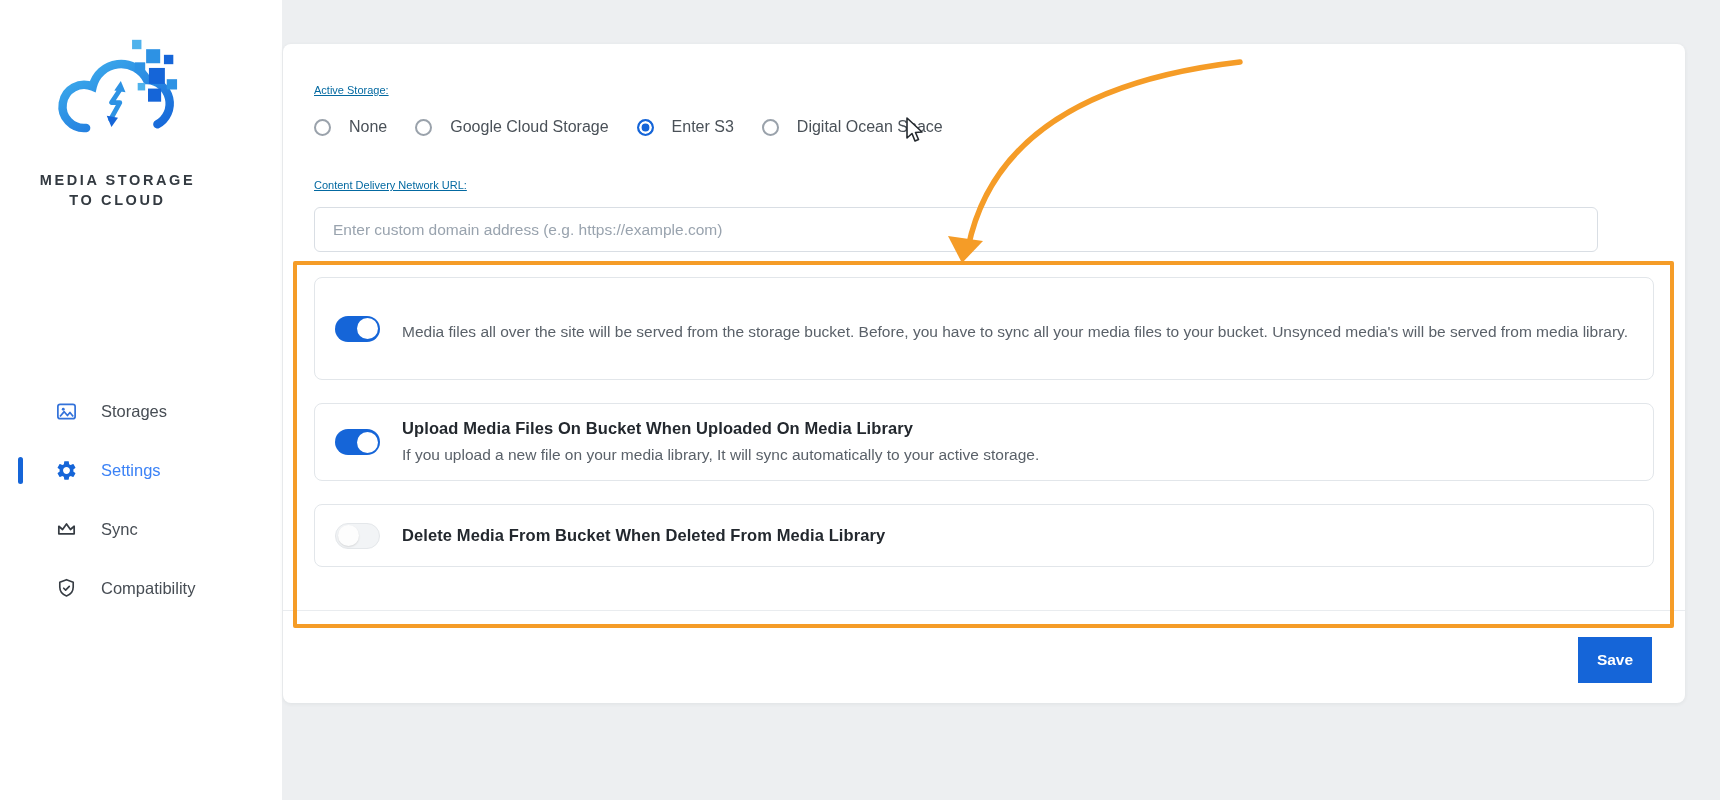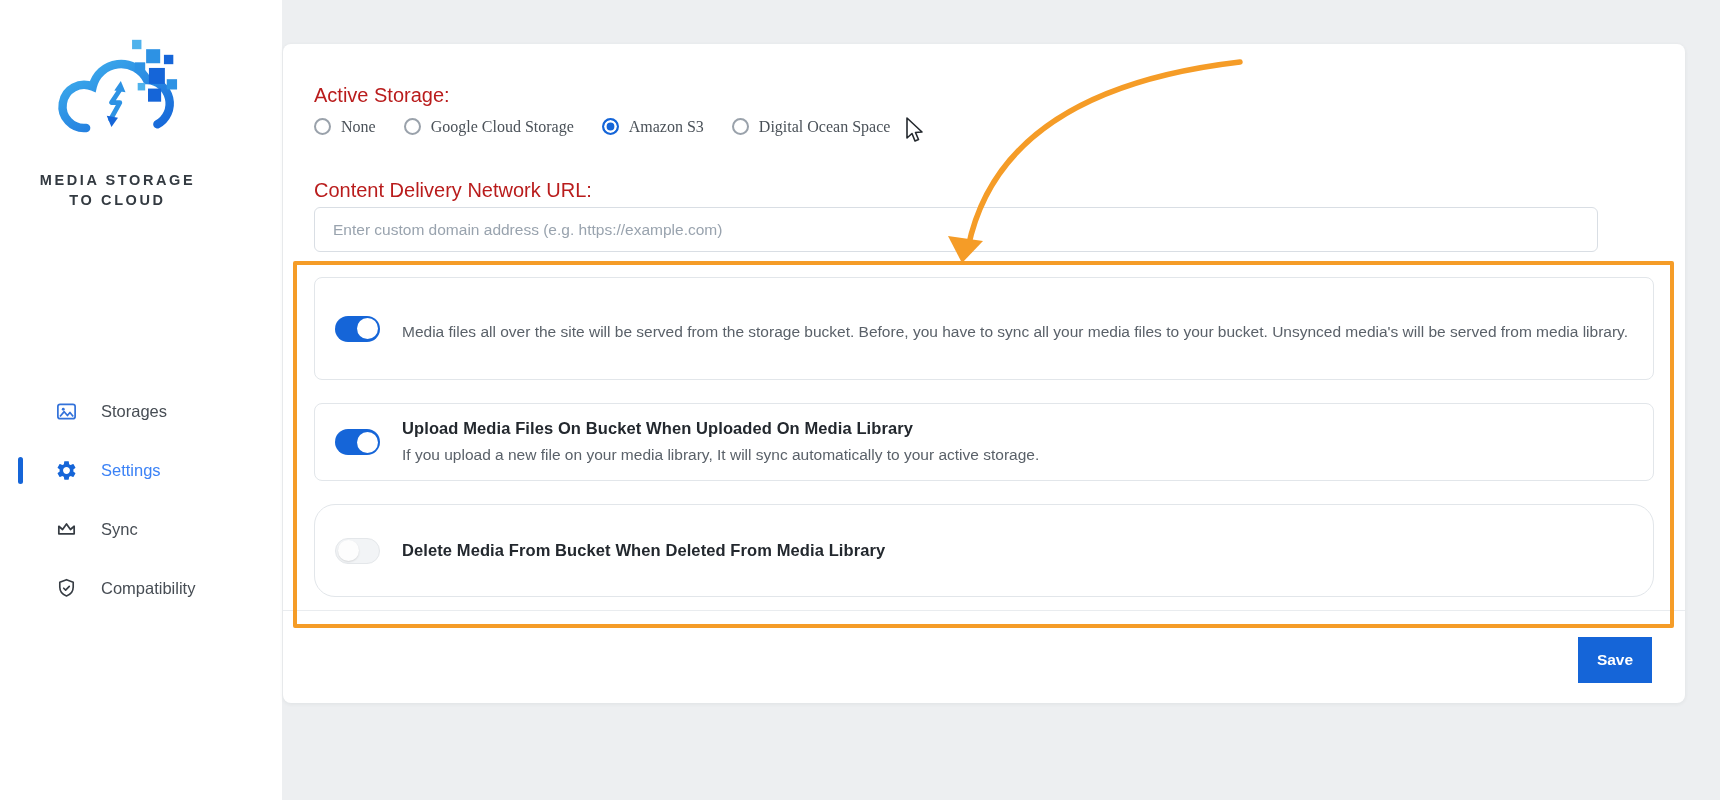--- a/index.html
+++ b/index.html
@@ -30,24 +30,24 @@
   .nav-item.active::before {
     content:""; position:absolute; left:10px; top:16px; width:5px; height:27px;
     background:#1565d8; border-radius:3px;
   }
   
   .main-card {
     position:absolute; left:283px; top:44px; width:1402px; height:659px;
     background:#ffffff; border-radius:8px;
     box-shadow:0 1px 4px rgba(40,50,60,.07);
   }
-  .field-label { font-size:20px; color:#b91c1c; }
+  .field-label { font-size:11px; color:#0369a1;text-decoration:underline; }
   .active-storage-label { position:absolute; left:31px; top:40px; }
   .radio-row { position:absolute; left:31px; top:74px; display:flex; align-items:center; gap:28px; }
-  .radio-opt { display:flex; align-items:flex-start; gap:10px; cursor:pointer;font-family:Liberation Serif, serif; }
+  .radio-opt { display:flex; align-items:center; gap:18px; cursor:pointer; }
   .radio-circle {
     width:17px; height:17px; border-radius:50%; background:#fff;
     border:2px solid #9aa2ab; position:relative; flex:0 0 auto;
   }
   .radio-opt.checked .radio-circle { border-color:#1565d8; background:#1565d8; box-shadow:inset 0 0 0 2.6px #ffffff; }
   .radio-opt.checked .radio-circle::after {
     content:""; position:absolute; left:50%; top:50%; width:7px; height:7px; margin:-3.5px 0 0 -3.5px;
     border-radius:50%; background:#1565d8;
   }
   .radio-label { font-size:16px; color:#4a5158; }
@@ -60,21 +60,21 @@
   }
   .cdn-input::placeholder { color:#99a3ae; }
   
   .toggle-card {
     position:absolute; left:31px; width:1340px;
     background:#fff; border:1px solid #e2e6ea; border-radius:8px;
     display:flex; align-items:center; padding:14px 24px 14px 20px;
   }
   .tc-1 { top:233px; height:103px; }
   .tc-2 { top:359px; height:78px; }
-  .tc-3 { top:460px; height:93px;border-radius:21px; }
+  .tc-3 { top:460px; height:63px; }
   .toggle {
     width:45px; height:26px; border-radius:14px; position:relative; flex:0 0 auto;
     margin-right:22px; cursor:pointer;
   }
   .toggle.on { background:#1565d8; }
   .toggle.on .knob {
     position:absolute; right:2.5px; top:2.5px; width:21px; height:21px;
     border-radius:50%; background:#ffffff;
   }
   .toggle.off { background:#f2f4f6; border:1px solid #e4e7ea; }
@@ -179,21 +179,21 @@
     <label class="radio-opt">
       <span class="radio-circle"></span>
       <span class="radio-label">None</span>
     </label>
     <label class="radio-opt">
       <span class="radio-circle"></span>
       <span class="radio-label">Google Cloud Storage</span>
     </label>
     <label class="radio-opt checked">
       <span class="radio-circle"></span>
-      <span class="radio-label">Amazon S3</span>
+      <span class="radio-label">Enter S3</span>
     </label>
     <label class="radio-opt">
       <span class="radio-circle"></span>
       <span class="radio-label">Digital Ocean Space</span>
     </label>
   </div>
 
   <div class="field-label cdn-label">Content Delivery Network URL:</div>
   <input class="cdn-input" type="text" placeholder="Enter custom domain address (e.g. https://example.com)" style="">
 

